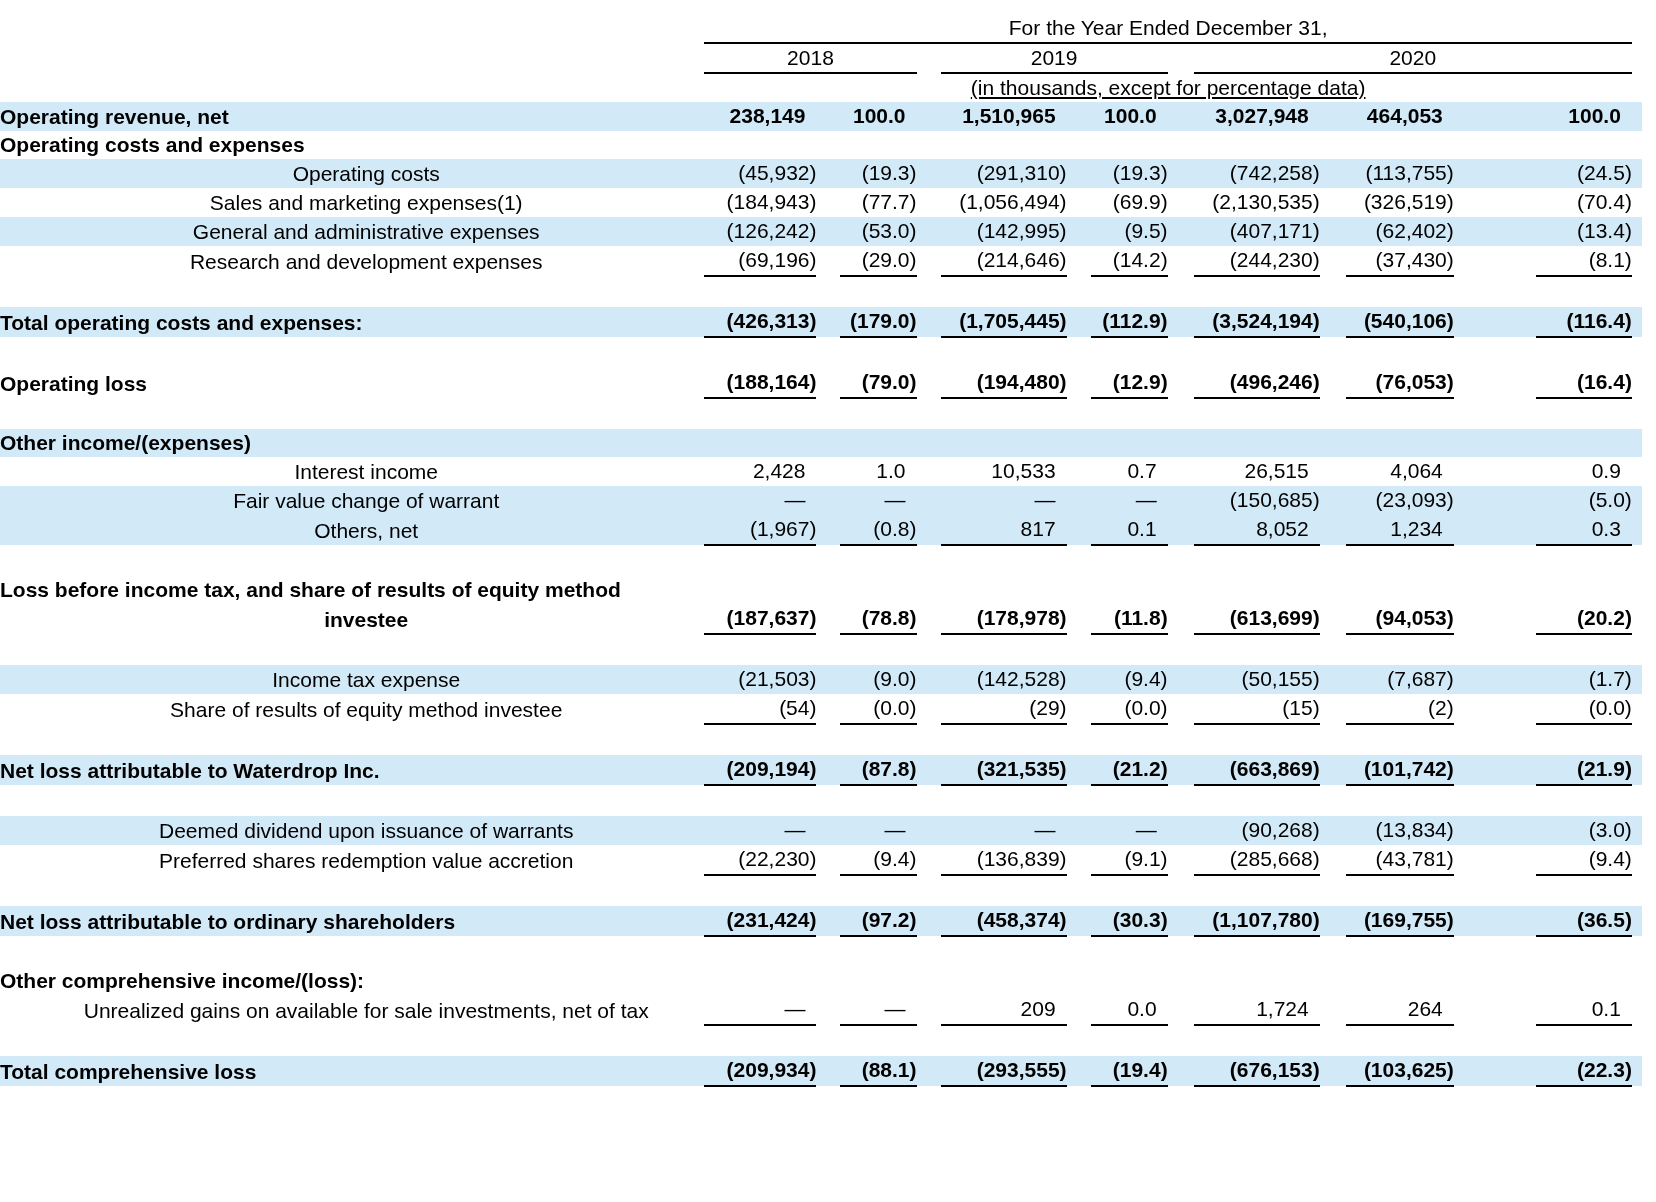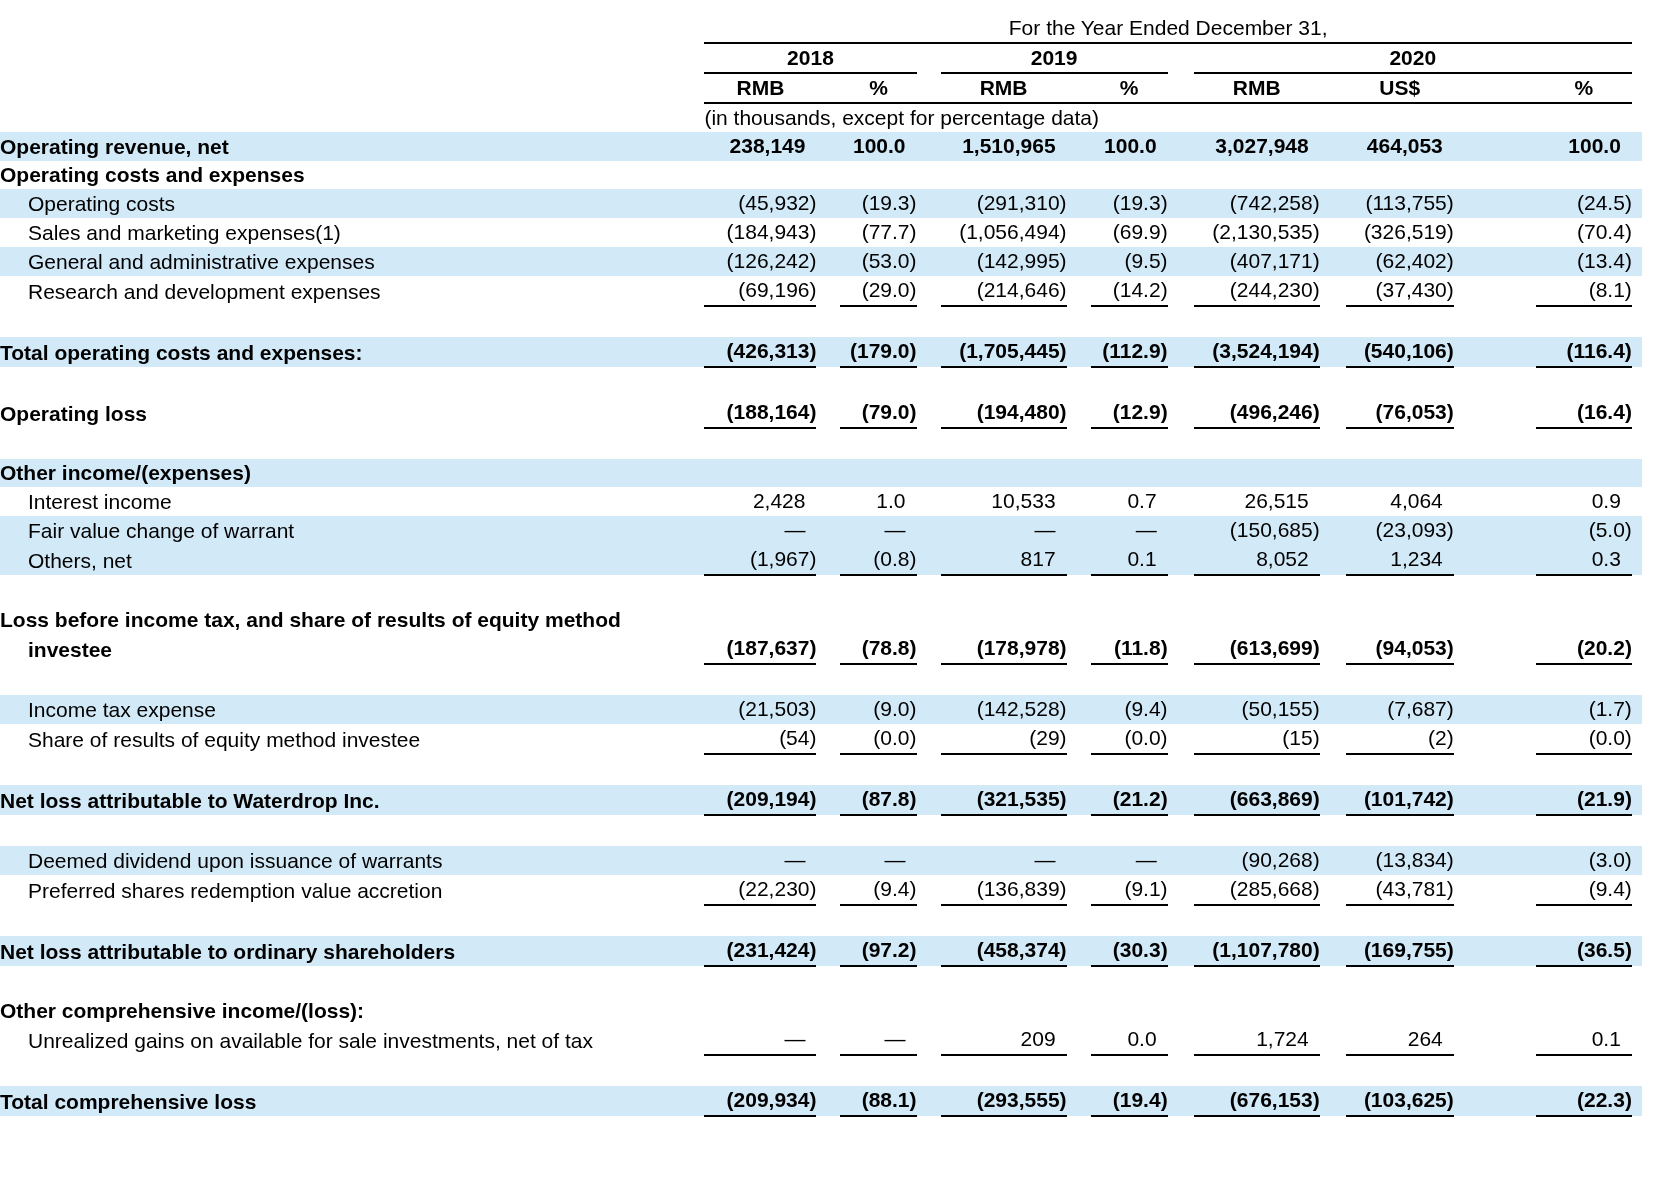--- a/index.html
+++ b/index.html
@@ -17,25 +17,25 @@
   td, th {
     font-size: 21px;
     line-height: 28px;
     padding: 0;
     font-weight: normal;
     text-align: right;
     vertical-align: bottom;
     white-space: nowrap;
   }
   .lbl { text-align: left; margin-left: 45px; }
-  .indent { padding-left: 28px; }
+  .indent { padding-left: 28px; text-align: center; }
   .bold { font-weight: bold; }
-  .c { text-align: center; font-weight: bold; }
+  .c { text-align: center; }
   .title { text-align: center; }
-  .note { text-align: left; }
+  .note { text-align: center; text-decoration: underline; }
   tr.stripe td, tr.stripe th { background: var(--stripe, #d2e9f8); }
   .u { border-bottom: 2px solid #000; margin-top: 42px; }
   .rule { border-bottom: 2px solid #000; }
   td.num { padding-bottom: 1px; }
   td.pad { padding-right: 11px; }
   tr.spacer td { height: 30px; }
 </style>
 </head>
 <body>
 
@@ -67,37 +67,20 @@
       <td></td>
       <th class="c u" colspan="3">2018</th>
       <td></td>
       <th class="c u" colspan="3">2019</th>
       <td></td>
       <th class="c u" colspan="5">2020</th>
       <td></td>
     </tr>
     <tr>
       <td></td>
-      <th class="c u">RMB</th>
-      <td class="u"></td>
-      <th class="c u">%</th>
-      <td class="u"></td>
-      <th class="c u">RMB</th>
-      <td class="u"></td>
-      <th class="c u">%</th>
-      <td class="u"></td>
-      <th class="c u">RMB</th>
-      <td class="u"></td>
-      <th class="c u">US$</th>
-      <td class="u"></td>
-      <th class="c u">%</th>
-      <td></td>
-    </tr>
-    <tr>
-      <td></td>
       <td class="note" colspan="13">(in thousands, except for percentage data)</td>
       <td></td>
     </tr>
   </thead>
   <tbody>
       <tr class="stripe">
         <td class="lbl bold">Operating revenue, net</td>
         <td class="num bold pad">238,149</td>
         <td class="g"></td>
         <td class="num bold pad">100.0</td>

